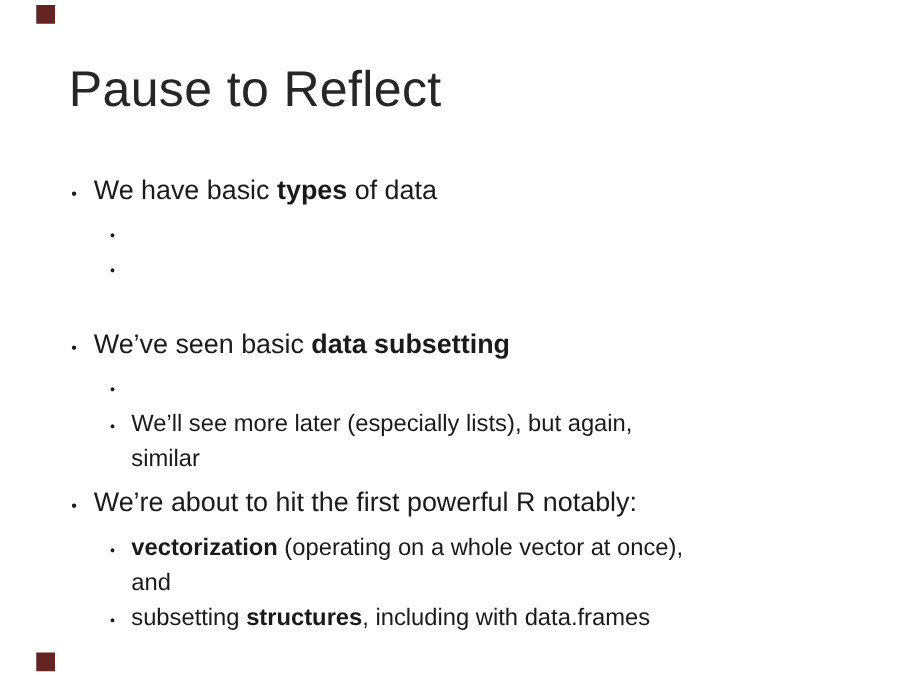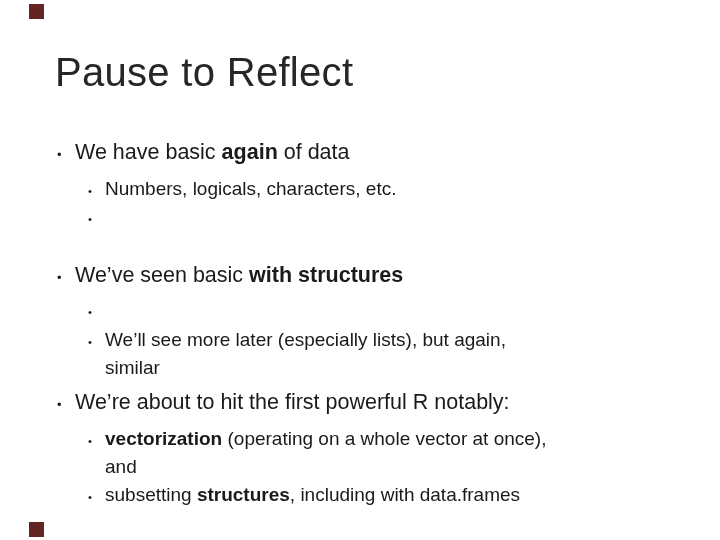--- a/index.html
+++ b/index.html
@@ -37,35 +37,34 @@
   <div class="corner tl" style="background: rgb(99, 36, 35);"></div>
   <div class="corner tr" style="background: rgb(99, 36, 35);"></div>
   <div class="corner bl" style="background: rgb(99, 36, 35);"></div>
   <div class="corner br" style="background: rgb(99, 36, 35);"></div>
 
   <h1 class="title">Pause to Reflect</h1>
 
   <section class="sec sec1">
     <div class="line lvl1">
       <span class="marker">•</span>
-      <span class="runs"><span>We have basic </span><span class="b">again</span><span> of data</span></span>
+      <span class="runs"><span>We have basic </span><span class="b">types</span><span> of data</span></span>
     </div>
     <div class="line lvl2">
       <span class="marker">•</span>
-      <span class="runs"><span>Numbers, logicals, characters, etc.</span></span>
     </div>
     <div class="line lvl2">
       <span class="marker">•</span>
     </div>
   </section>
 
   <section class="sec sec2">
     <div class="line lvl1">
       <span class="marker">•</span>
-      <span class="runs"><span>We’ve seen basic </span><span class="b">with structures</span></span>
+      <span class="runs"><span>We’ve seen basic </span><span class="b">data subsetting</span></span>
     </div>
     <div class="line lvl2">
       <span class="marker">•</span>
     </div>
     <div class="line lvl2">
       <span class="marker">•</span>
       <span class="runs"><span>We’ll see more later (especially lists), but again, similar</span></span>
     </div>
   </section>
 

